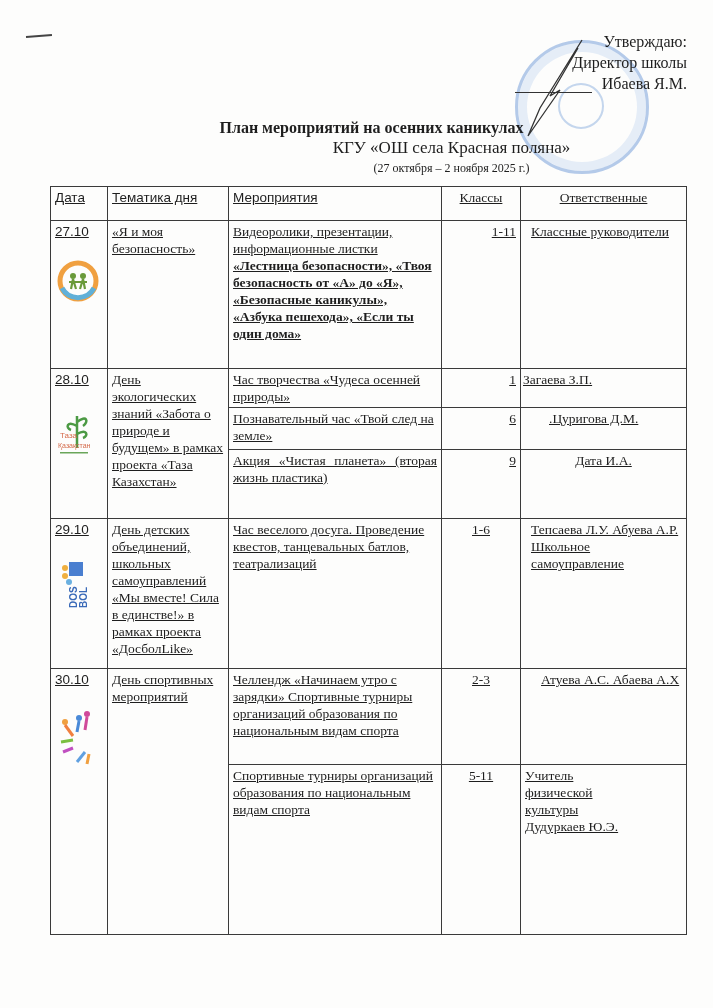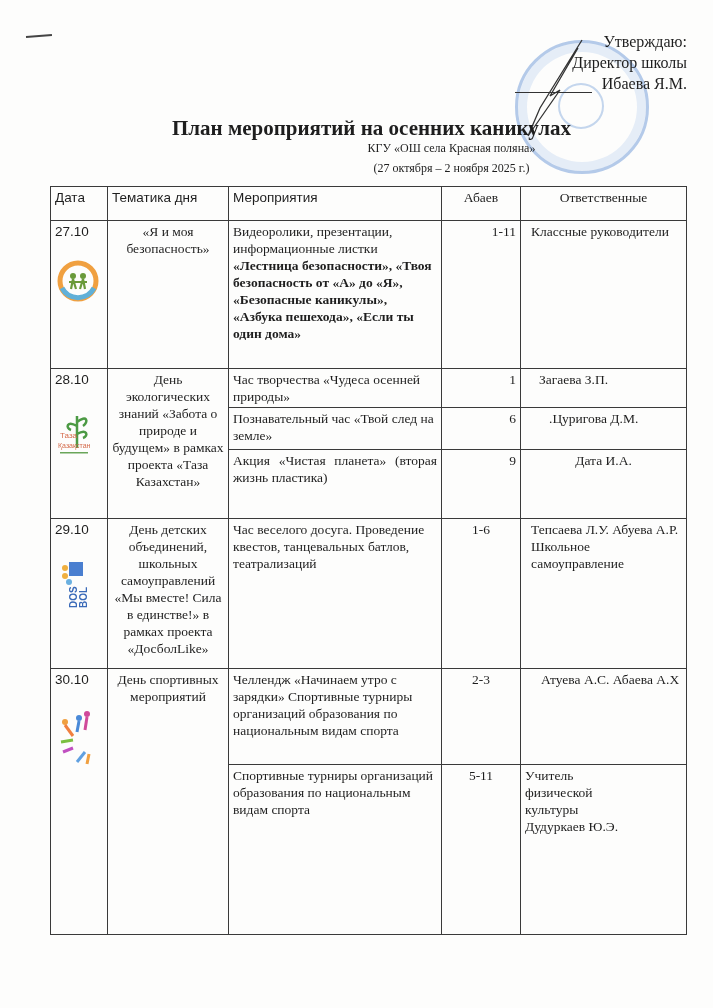--- a/index.html
+++ b/index.html
@@ -14,33 +14,33 @@
   .seal {
     position: absolute; left: 515px; top: 40px; width: 128px; height: 128px; border-radius: 50%;
     border: 3px solid rgba(90,140,210,0.45); box-shadow: inset 0 0 0 9px rgba(120,165,225,0.18);
   }
   .seal::after {
     content: ""; position: absolute; left: 40px; top: 40px; width: 42px; height: 42px; border-radius: 50%;
     border: 2px solid rgba(90,140,210,0.35);
   }
   .signature { position: absolute; left: 520px; top: 38px; width: 70px; height: 100px; }
   .title-block { position: absolute; left: 0; top: 118px; width: 713px; text-align: center; }
-  .title { font-weight: bold; font-size: 21px; line-height: 20px; padding-left: 30px; }
-  .subtitle { font-size: 12px; line-height: 20px; padding-left: 190px; }
+  .title { font-weight: bold; font-size: 16px; line-height: 20px; padding-left: 30px; }
+  .subtitle { font-size: 17px; line-height: 20px; padding-left: 190px; }
   .dates { font-size: 12px; line-height: 20px; padding-left: 190px; }
 
   table.plan {
     position: absolute; left: 50px; top: 186px; border-collapse: collapse; table-layout: fixed;
     width: 636px;
   }
-  table.plan td, table.plan th { border: 1.3px solid #3a3a3a; vertical-align: top; padding: 2px 4px; font-size: 13.5px; line-height: 17px; font-weight: normal; }
+  table.plan td, table.plan th { border: 1.3px solid #3a3a3a; vertical-align: top; padding: 2px 4px; font-size: 13.5px; line-height: 17px; font-weight: normal; text-decoration: underline; }
   th.sans { font-family: "Liberation Sans", sans-serif; font-weight: bold; text-align: left; font-size: 13.5px; }
   th.serif { font-family: "Liberation Serif", serif; font-size: 15px; text-align: center; padding-top: 6px; }
   td.date { font-family: "Liberation Sans", sans-serif; font-weight: bold; font-size: 13.5px; margin-left: 24px; }
-  td.theme { text-align: center; }
+  td.theme { }
   td.classes { text-align: right; padding-right: 18px; font-size: 15px; }
   td.classes.c { text-align: center; padding-right: 4px; }
   td.resp { font-size: 13.5px; margin-top: 28px; }
   .bold { font-weight: bold; }
   .logo { display: block; margin: 20px auto 0 2px; }
 </style>
 </head>
 <body>
 
 <div class="dash"></div>
@@ -69,21 +69,21 @@
       <col style="width:121px">
       <col style="width:213px">
       <col style="width:79px">
       <col style="width:166px">
   </colgroup>
   <tbody>
       <tr style="height:34px">
     <th class="sans">Дата</th>
     <th class="sans">Тематика дня</th>
     <th class="sans">Мероприятия</th>
-    <th class="serif">Абаев</th>
+    <th class="serif">Классы</th>
     <th class="serif">Ответственные</th>
   </tr>
 
   <tr style="height:148px">
     <td class="date">
       <div>27.10</div>
       <svg class="logo" width="42" height="42" viewBox="0 0 42 42">
         <circle cx="21" cy="21" r="18" fill="none" stroke="#f0a040" stroke-width="5"></circle>
         <path d="M5 28 A18 18 0 0 0 37 28" fill="none" stroke="#60b0d8" stroke-width="5"></path>
         <circle cx="16" cy="16" r="3" fill="#6a9a3a"></circle>
@@ -106,21 +106,21 @@
       <svg class="logo" width="36" height="48" viewBox="0 0 36 48">
         <path d="M20 40 L20 8 M20 18 C10 12 8 20 14 22 M20 14 C30 6 32 14 26 18 M20 26 C30 20 32 28 26 30" fill="none" stroke="#4c9a44" stroke-width="2.5"></path>
         <text x="3" y="30" font-size="8" fill="#d46a4a" font-family="Liberation Sans, sans-serif">Таза</text>
         <text x="1" y="40" font-size="7" fill="#d46a4a" font-family="Liberation Sans, sans-serif">Қазақстан</text>
         <rect x="3" y="44" width="28" height="1.5" fill="#6aa65a"></rect>
       </svg>
     </td>
     <td class="theme" rowspan="3">День экологических знаний «Забота о природе и будущем» в рамках проекта «Таза Казахстан»</td>
     <td>Час творчества «Чудеса осенней природы»</td>
     <td class="classes">1</td>
-    <td class="resp" style="padding-left:18px">Загаева З.П.</td>
+    <td class="resp" style="padding-left:2px">Загаева З.П.</td>
   </tr>
   <tr style="height:42px">
     <td>Познавательный час «Твой след на  земле»</td>
     <td class="classes">6</td>
     <td class="resp" style="padding-left:28px">.Цуригова Д.М.</td>
   </tr>
   <tr style="height:69px">
     <td style="text-align:justify">Акция «Чистая планета» (вторая жизнь пластика)</td>
     <td class="classes">9</td>
     <td class="resp" style="text-align:center">Дата И.А.</td>

